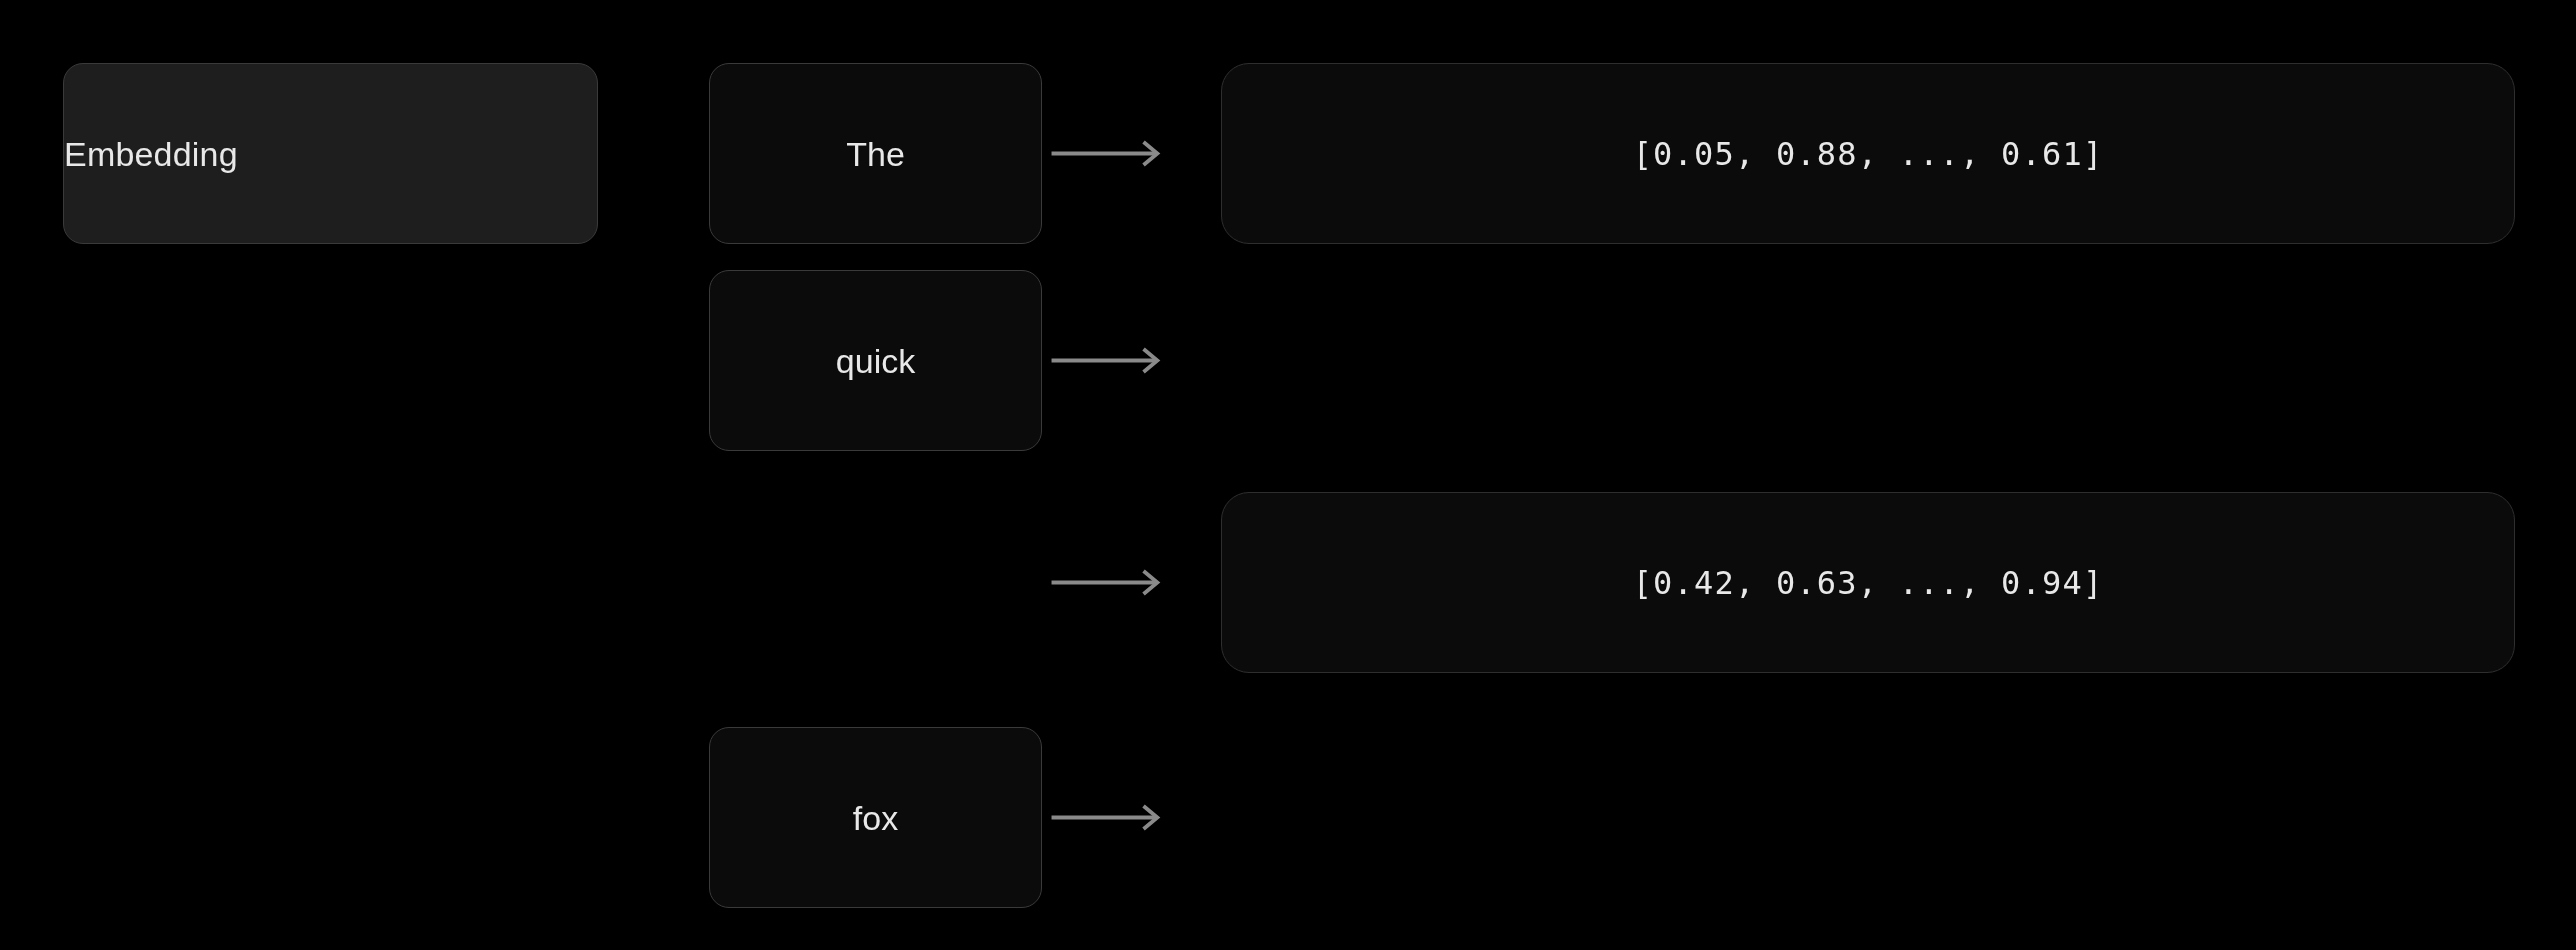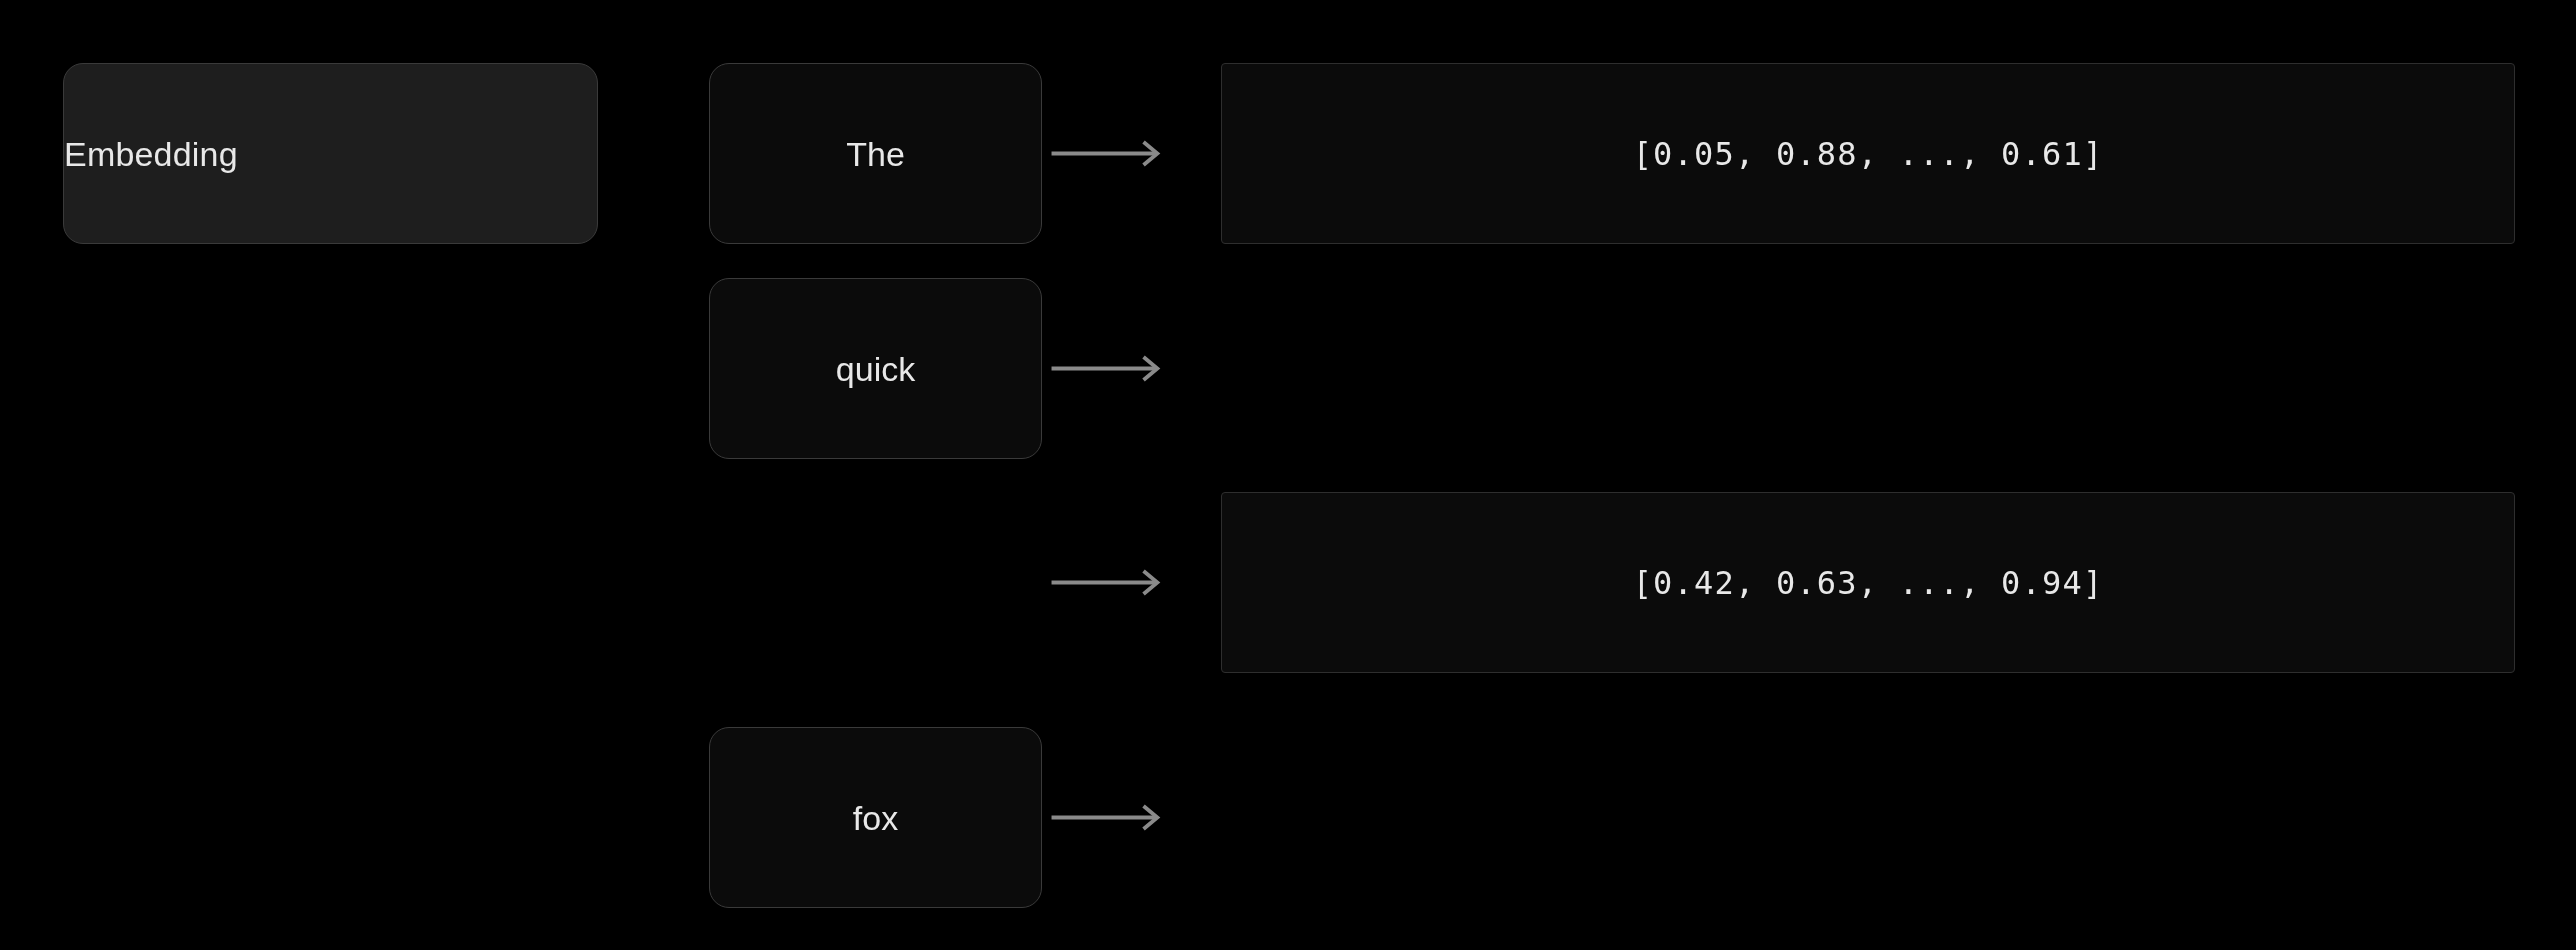--- a/index.html
+++ b/index.html
@@ -104,21 +104,21 @@
   
   .vector-card {
     position: absolute;
     left: 1221px;
     top: 0;
     width: 1294px;
     height: 181px;
     box-sizing: border-box;
     background: #0b0b0b;
     border: 1.5px solid #2e2e2e;
-    border-radius: 4px;
+    border-radius: 28px;
     display: flex;
     align-items: center;
     justify-content: center;
   }
   .vector-text {
     color: #e8e8e8;
     font-family: "DejaVu Sans Mono", monospace;
     font-size: 32px;
     line-height: 1;
     letter-spacing: 1.2px;
@@ -144,21 +144,21 @@
         <svg class="arrow-glyph" viewBox="0 0 150 40">
           <line x1="2" y1="20" x2="138" y2="20" stroke="#8a8a8a" stroke-width="5"></line>
           <polyline points="122,5 140,20 122,35" fill="none" stroke="#8a8a8a" stroke-width="5" stroke-linecap="butt" stroke-linejoin="miter"></polyline>
         </svg>
       </div>
       <div class="vector-card">
         <span class="vector-text">[0.05, 0.88, ..., 0.61]</span>
       </div>
     </div>
 
-    <div class="token-row" style="top:278px;">
+    <div class="token-row" style="top:270px;">
       <div class="token-card">
         <span class="token-text">quick</span>
       </div>
       <div class="arrow-cell">
         <svg class="arrow-glyph" viewBox="0 0 150 40">
           <line x1="2" y1="20" x2="138" y2="20" stroke="#8a8a8a" stroke-width="5"></line>
           <polyline points="122,5 140,20 122,35" fill="none" stroke="#8a8a8a" stroke-width="5" stroke-linecap="butt" stroke-linejoin="miter"></polyline>
         </svg>
       </div>
     </div>

